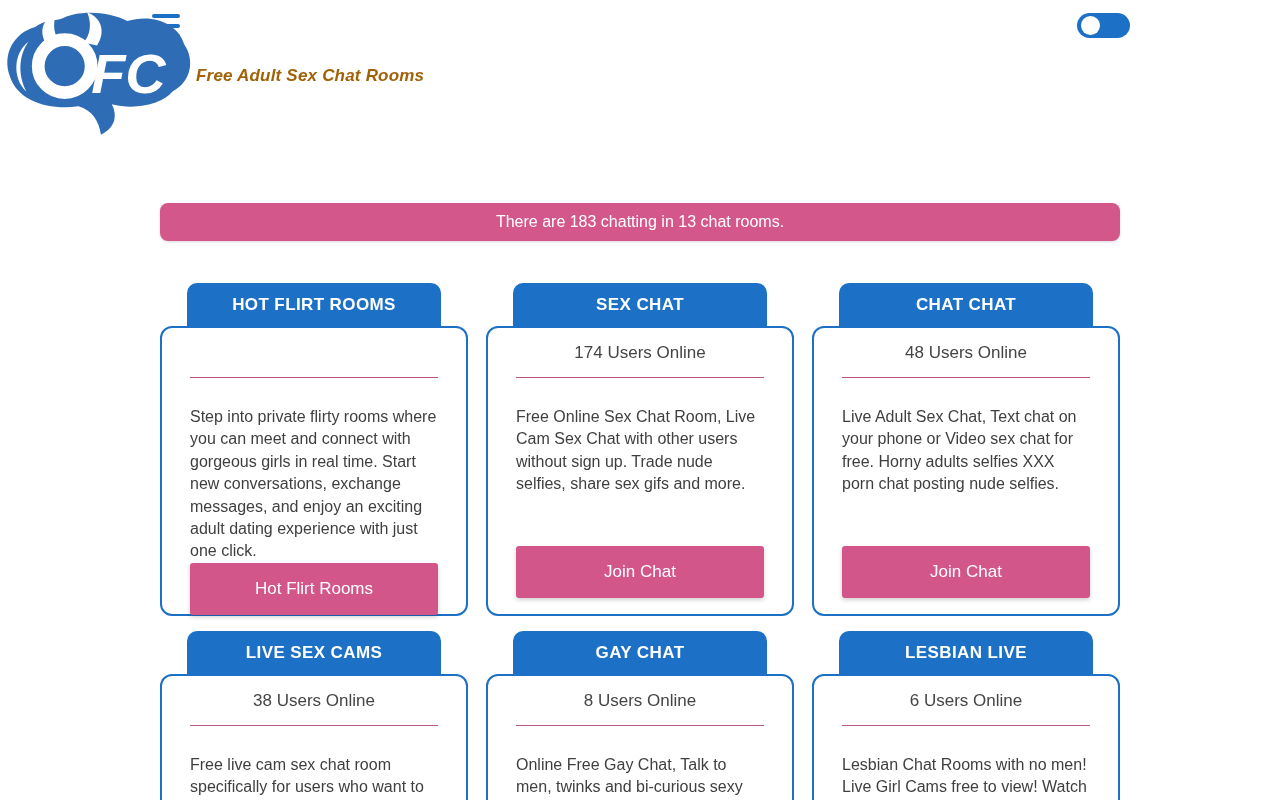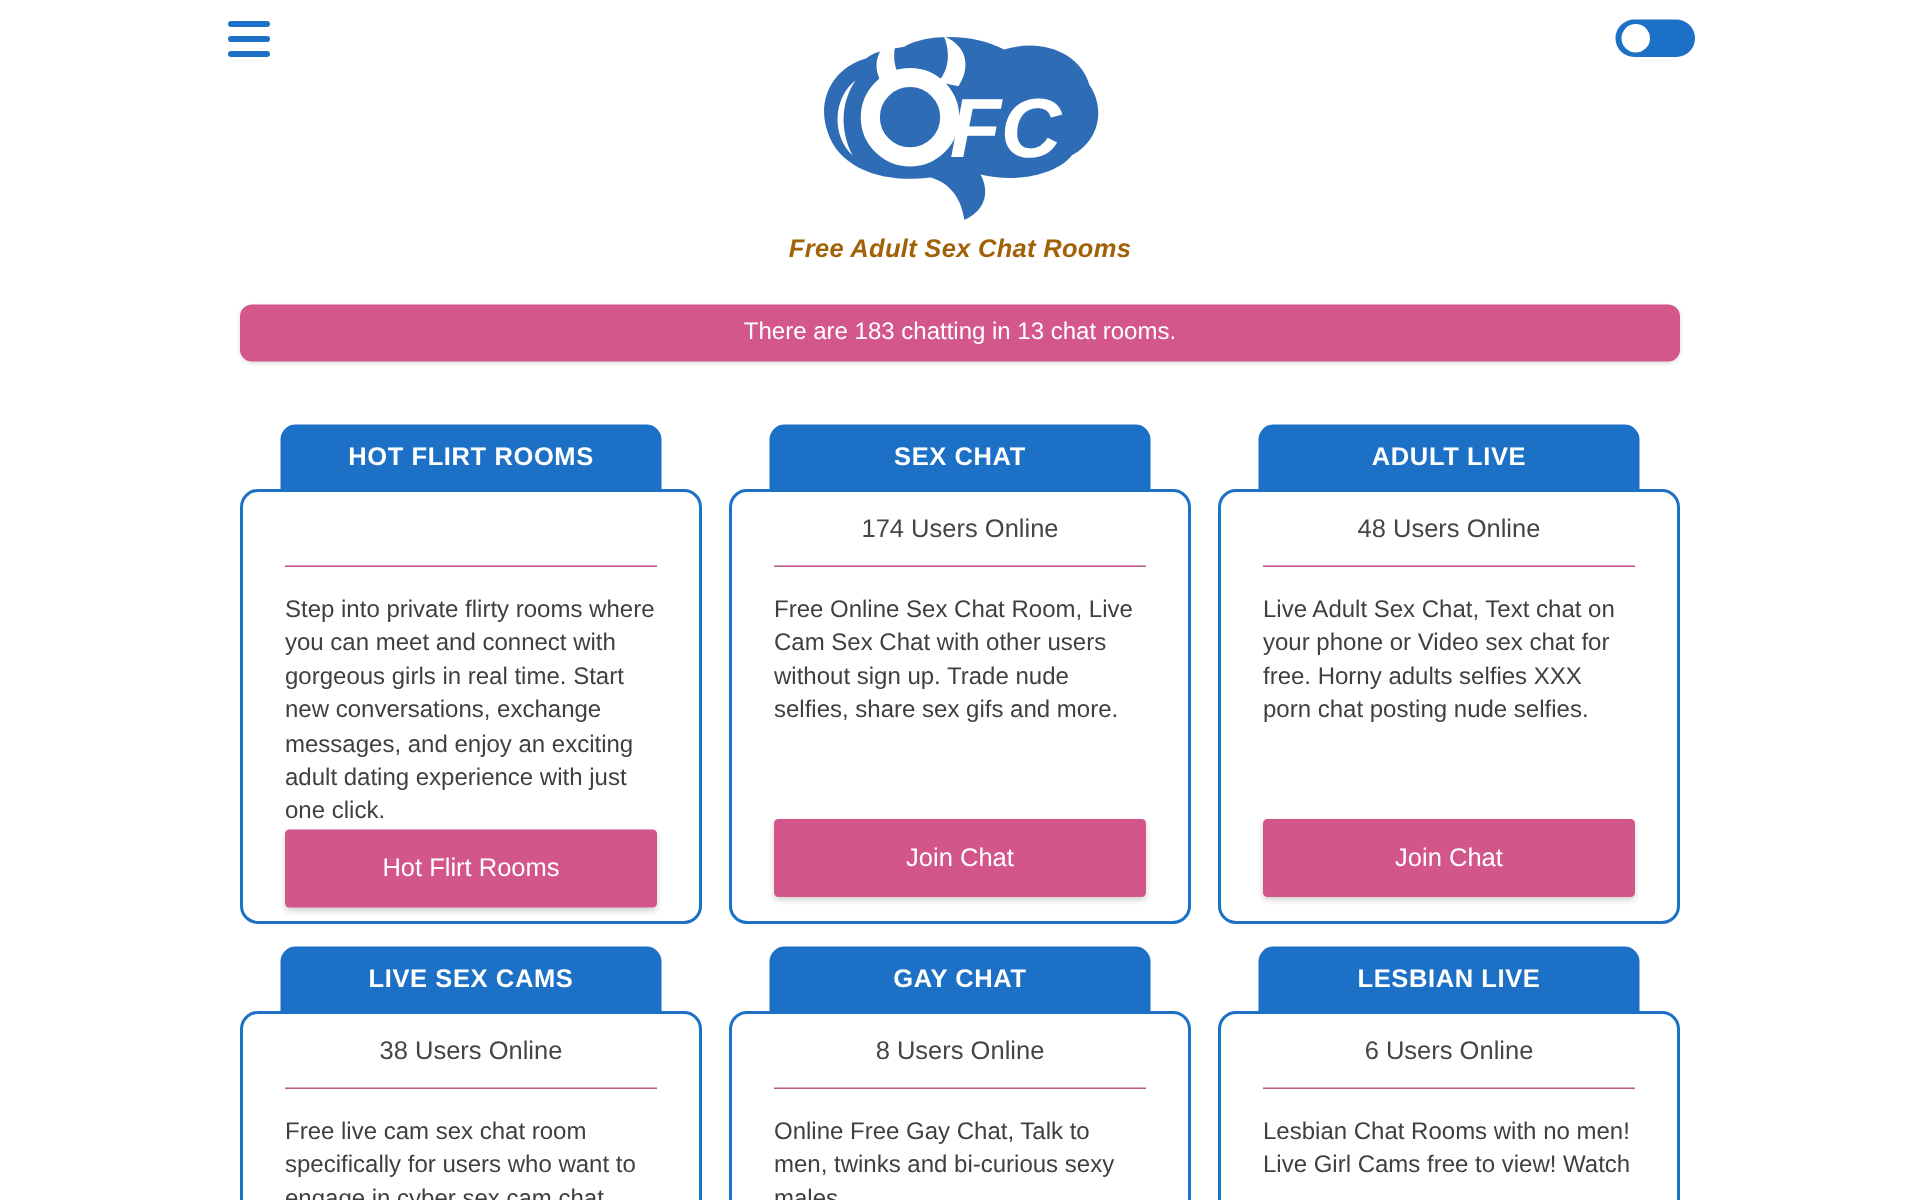--- a/index.html
+++ b/index.html
@@ -5,22 +5,22 @@
   * { margin: 0; padding: 0; box-sizing: border-box; }
   html, body { width: 1280px; height: 800px; overflow: hidden; background: #ffffff;
     font-family: "Liberation Sans", "DejaVu Sans", sans-serif; }
 
   
   .header { position: relative; width: 1280px; height: 199px; }
   .hamburger { position: absolute; left: 152px; top: 14px; width: 28px; height: 24px;
     cursor: pointer; display: flex; flex-direction: column; justify-content: space-between; }
   .hamburger .bar { width: 28px; height: 4px; background: #1c70c5; border-radius: 2px; }
 
-  .logo-wrap { position: absolute; left: 0; right: 0; top: 20px; display: flex;
-    flex-direction: column; align-items: center; }
+  .logo-wrap { position: absolute; left: 0; right: 0; top: 8px; display: flex;
+    align-items: center; }
   .logo-svg { width: 196px; height: 130px; display: block; }
   .tagline { margin-top: 6px; font-size: 17px; font-weight: bold; font-style: italic;
     color: #a16207; letter-spacing: .2px; }
 
   .toggle { position: absolute; right: 150px; top: 13px; width: 53px; height: 25px;
     background: #1c70c5; border-radius: 13px; cursor: pointer; }
   .toggle .knob { position: absolute; left: 4px; top: 3px; width: 19px; height: 19px;
     background: #ffffff; border-radius: 50%; }
 
   
@@ -36,21 +36,21 @@
   .card-tab { width: 254px; height: 44px; margin: 0 auto; background: #1c70c5;
     border-radius: 10px 10px 0 0; display: flex; align-items: center; justify-content: center;
     color: #ffffff; font-size: 17px; font-weight: bold; letter-spacing: .4px;
     position: relative; z-index: 2; }
   .card-body { margin-top: -1px; height: 290px; background: #ffffff;
     border: 2px solid #1c70c5; border-radius: 12px; padding: 0 28px;
     display: flex; flex-direction: column; position: relative; z-index: 1; }
   .users-online { height: 50px; flex: 0 0 50px; display: flex; align-items: center;
     justify-content: center; font-size: 17px; color: #454545;
     border-bottom: 1px solid #bb5585; }
-  .card-desc { margin-top: 18px; font-size: 16px; line-height: 22.4px; color: #3f3f3f;
+  .card-desc { margin-top: 28px; font-size: 16px; line-height: 22.4px; color: #3f3f3f;
     flex: 1 1 auto; }
   .card-btn { flex: 0 0 52px; height: 52px; margin-bottom: 16px; border: none;
     background: #d2568a; color: #ffffff; font-size: 17px;
     font-family: "Liberation Sans", "DejaVu Sans", sans-serif;
     border-radius: 3px; cursor: pointer; box-shadow: 0 2px 4px rgba(0,0,0,.18);
     display: flex; align-items: center; justify-content: center; width: 100%; }
 </style>
 </head>
 <body>
 
@@ -94,21 +94,21 @@
   <div class="card-wrap">
     <div class="card-tab">SEX CHAT</div>
     <div class="card-body">
       <div class="users-online">174 Users Online</div>
       <div class="card-desc">Free Online Sex Chat Room, Live Cam Sex Chat with other users without sign up. Trade nude selfies, share sex gifs and more.</div>
       <button class="card-btn">Join Chat</button>
     </div>
   </div>
 
   <div class="card-wrap">
-    <div class="card-tab">ADULT LIVE</div>
+    <div class="card-tab">CHAT CHAT</div>
     <div class="card-body">
       <div class="users-online">48 Users Online</div>
       <div class="card-desc">Live Adult Sex Chat, Text chat on your phone or Video sex chat for free. Horny adults selfies XXX porn chat posting nude selfies.</div>
       <button class="card-btn">Join Chat</button>
     </div>
   </div>
 
   <div class="card-wrap">
     <div class="card-tab">LIVE SEX CAMS</div>
     <div class="card-body">

